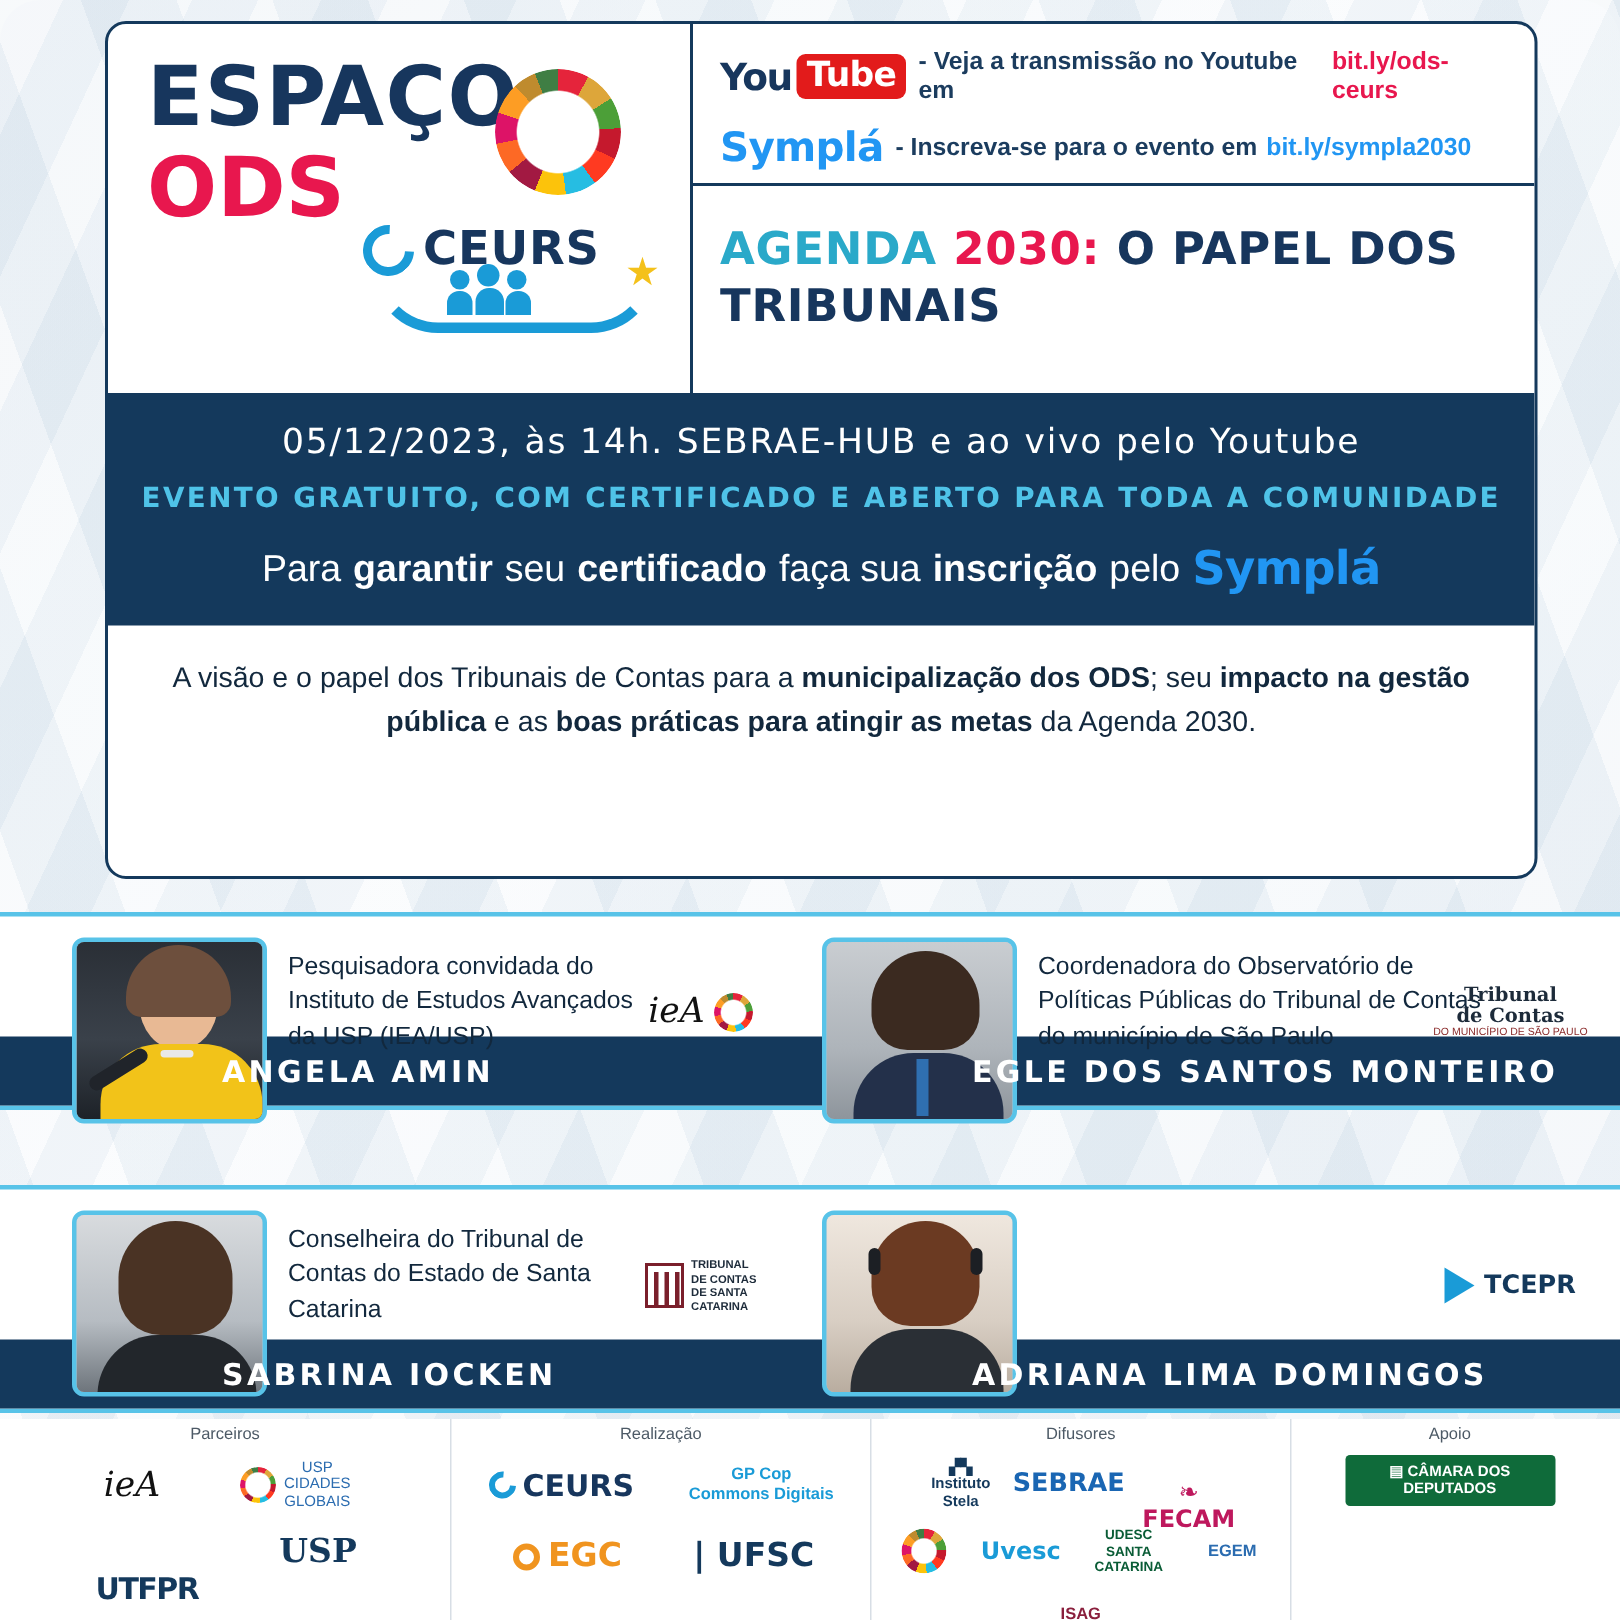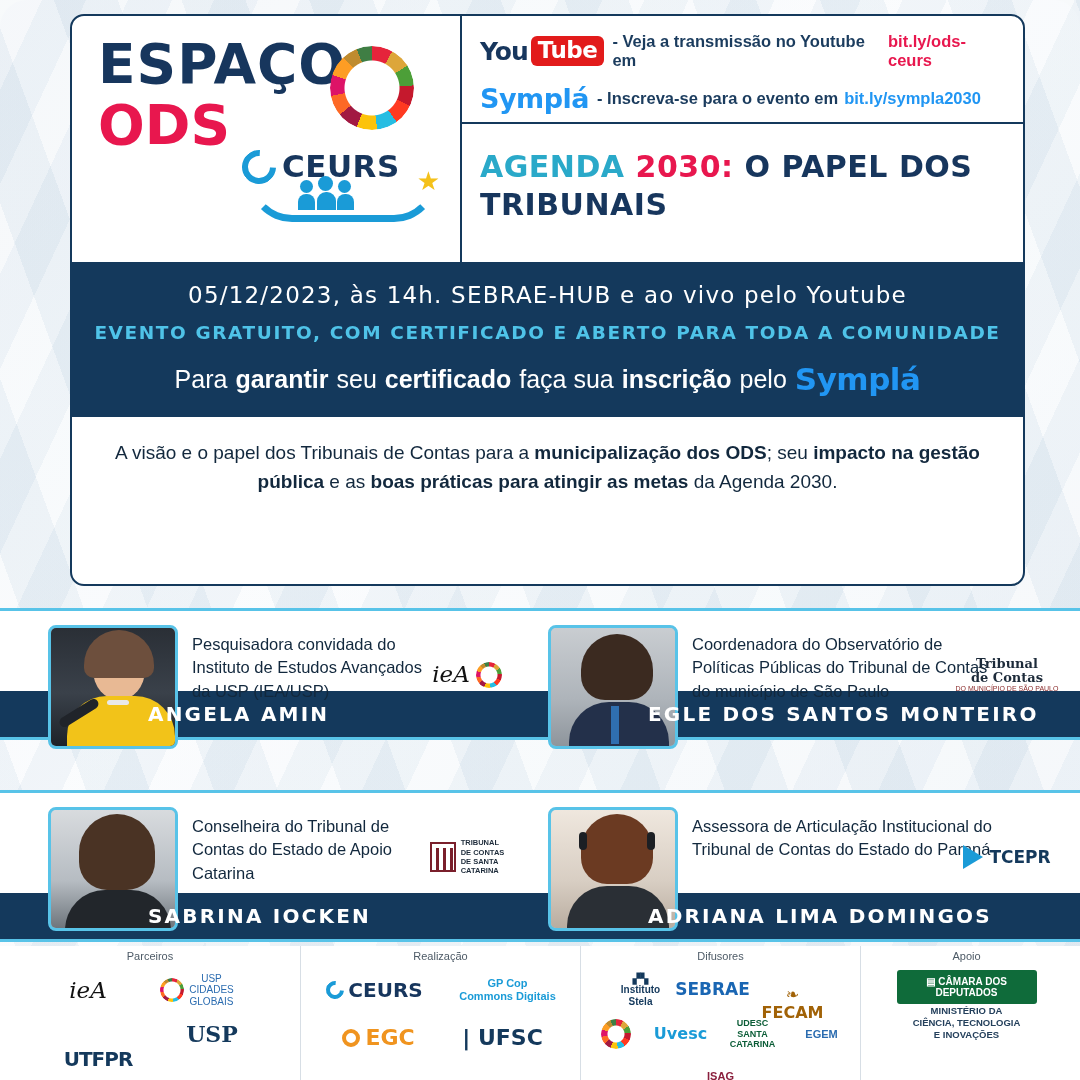--- a/index.html
+++ b/index.html
@@ -239,21 +239,21 @@
   .l-iea { font-family:"DejaVu Serif",serif; font-size:23px; color:#111; font-style:italic; }
   .l-pacto { font-size:10px; color:#2b6cb0; }
   .l-utfpr { font-family:"DejaVu Sans",sans-serif; font-weight:bold; font-size:20px; color:#14395c; letter-spacing:-1px;margin-top:48px;}
   .l-usp { font-family:"DejaVu Serif",serif; font-weight:bold; font-size:22px; color:#14395c;}
   .l-ceurs { font-family:"DejaVu Sans",sans-serif; font-weight:bold; font-size:20px; color:#17365d;}
   .l-gpcop { font-size:11px; color:#1a9bd7; font-weight:bold;}
   .l-egc { font-family:"DejaVu Sans",sans-serif; font-weight:bold; font-size:22px; color:#f0941f;}
   .l-ufsc { font-family:"DejaVu Sans",sans-serif; font-weight:bold; font-size:22px; color:#14395c;}
   .l-stela { font-size:10px; color:#14395c; font-weight:bold;}
   .l-sebrae { font-family:"DejaVu Sans",sans-serif; font-weight:bold; font-size:17px; color:#1a66b3;}
-  .l-fecam { font-family:"DejaVu Sans",sans-serif; font-weight:bold; font-size:16px; color:#a16207;margin-top:28px;}
+  .l-fecam { font-family:"DejaVu Sans",sans-serif; font-weight:bold; font-size:16px; color:#be185d;margin-top:28px;}
   .l-uvesc { font-family:"DejaVu Sans",sans-serif; font-weight:bold; font-size:16px; color:#1a9bd7;}
   .l-udesc { font-size:9px; color:#0a5c36; font-weight:bold;}
   .l-egem { font-size:11px; color:#2b6cb0; font-weight:bold;}
   .l-isag { font-size:11px; color:#8a1f3d; font-weight:bold;}
   .l-min { font-size:9.5px; color:#24405c; line-height:1.25; font-weight:bold;}
   .tiny-wheel {
     width: 26px; height: 26px; border-radius:50%;
     background: conic-gradient(#e5243b 0 8%,#dda63a 8% 16%,#4c9f38 16% 24%,#c5192d 24% 32%,#ff3a21 32% 40%,#26bde2 40% 48%,#fcc30b 48% 56%,#a21942 56% 64%,#fd6925 64% 72%,#dd1367 72% 80%,#fd9d24 80% 88%,#bf8b2e 88% 94%,#3f7e44 94% 100%);
     -webkit-mask: radial-gradient(circle, transparent 0 8px, #000 9px);
             mask: radial-gradient(circle, transparent 0 8px, #000 9px);
@@ -384,21 +384,21 @@
   <div class="speakers-band band2">
     <div class="sp-row">
       <div class="sp-half">
         <div class="sp-namebar"></div>
         <div class="sp-photo">
           <div class="ph" style="background:linear-gradient(180deg,#d8dbde 0%,#b6bcc2 60%,#6e757c 100%)"></div>
           <div class="ph-head" style="left:44px;top:20px;width:46px;height:54px;background:#e4b48f;"></div>
           <div class="ph-head" style="left:28px;top:4px;width:76px;height:76px;background:#4a3324;border-radius:38px 38px 28px 28px;"></div>
           <div class="ph-body" style="left:14px;top:80px;width:106px;height:48px;background:#22262b;"></div>
         </div>
-        <div class="sp-role">Conselheira do Tribunal de Contas do Estado de Apoio Catarina</div>
+        <div class="sp-role">Conselheira do Tribunal de Contas do Estado de Santa Catarina</div>
         <div class="sp-logo">
           <div style="display:flex;align-items:center;gap:5px;">
             <div style="width:26px;height:30px;border:2px solid #7a1f2b;position:relative;">
               <div style="position:absolute;left:4px;top:4px;width:3px;height:22px;background:#7a1f2b;"></div>
               <div style="position:absolute;left:11px;top:4px;width:3px;height:22px;background:#7a1f2b;"></div>
               <div style="position:absolute;left:18px;top:4px;width:3px;height:22px;background:#7a1f2b;"></div>
             </div>
             <div style="text-align:left;font-size:7.5px;color:#1d2b3a;font-weight:bold;line-height:1.25;">
               TRIBUNAL<br>DE CONTAS<br>DE SANTA<br>CATARINA
             </div>
@@ -410,21 +410,20 @@
       <div class="sp-half right">
         <div class="sp-namebar"></div>
         <div class="sp-photo">
           <div class="ph" style="background:linear-gradient(180deg,#efe7de 0%,#d8cec3 60%,#b9ada0 100%)"></div>
           <div class="ph-head" style="left:44px;top:18px;width:46px;height:54px;background:#e8bb95;"></div>
           <div class="ph-head" style="left:30px;top:4px;width:72px;height:70px;background:#6b3a22;border-radius:36px 36px 26px 26px;"></div>
           <div class="ph-body" style="left:16px;top:76px;width:102px;height:52px;background:#2a2f35;"></div>
           <div style="position:absolute;left:28px;top:22px;width:8px;height:18px;background:#1c1f24;border-radius:4px;"></div>
           <div style="position:absolute;left:96px;top:22px;width:8px;height:18px;background:#1c1f24;border-radius:4px;"></div>
         </div>
-        <div class="sp-role">Assessora de Articulação Institucional do Tribunal de Contas do Estado do Paraná</div>
         <div class="sp-logo">
           <div style="display:flex;align-items:center;gap:6px;">
             <div style="width:0;height:0;border-left:20px solid #1a9bd7;border-top:12px solid transparent;border-bottom:12px solid transparent;"></div>
             <span style="font-family:'DejaVu Sans',sans-serif;font-weight:bold;font-size:17px;color:#14395c;">TCEPR</span>
           </div>
         </div>
         <div class="sp-name">ADRIANA LIMA DOMINGOS</div>
       </div>
     </div>
   </div>
@@ -495,23 +494,20 @@
             <span class="l-egem">EGEM</span>
           </div>
         <div class="logo-box" style="width:48px;height:36px;">
             <span class="l-isag">ISAG</span>
           </div>
       </div>
     </div>
 
     <div class="fcol f4">
       <div class="fcol-title">Apoio</div>
-      <div class="logos" style="flex-direction:column;gap:0;">
+      <div class="logos" style="flex-direction:column;gap:12px;">
         <div class="logo-box" style="width:140px;height:34px;background:#0f6b3a;color:#fff;border-radius:3px;">
           <span style="font-size:10px;font-weight:bold;">▤ CÂMARA DOS<br>DEPUTADOS</span>
         </div>
-        <div class="logo-box" style="width:160px;height:38px;">
-          <span class="l-min">MINISTÉRIO DA<br>CIÊNCIA, TECNOLOGIA<br>E INOVAÇÕES</span>
-        </div>
       </div>
     </div>
   </div>
 </div>
 
 </body></html>

